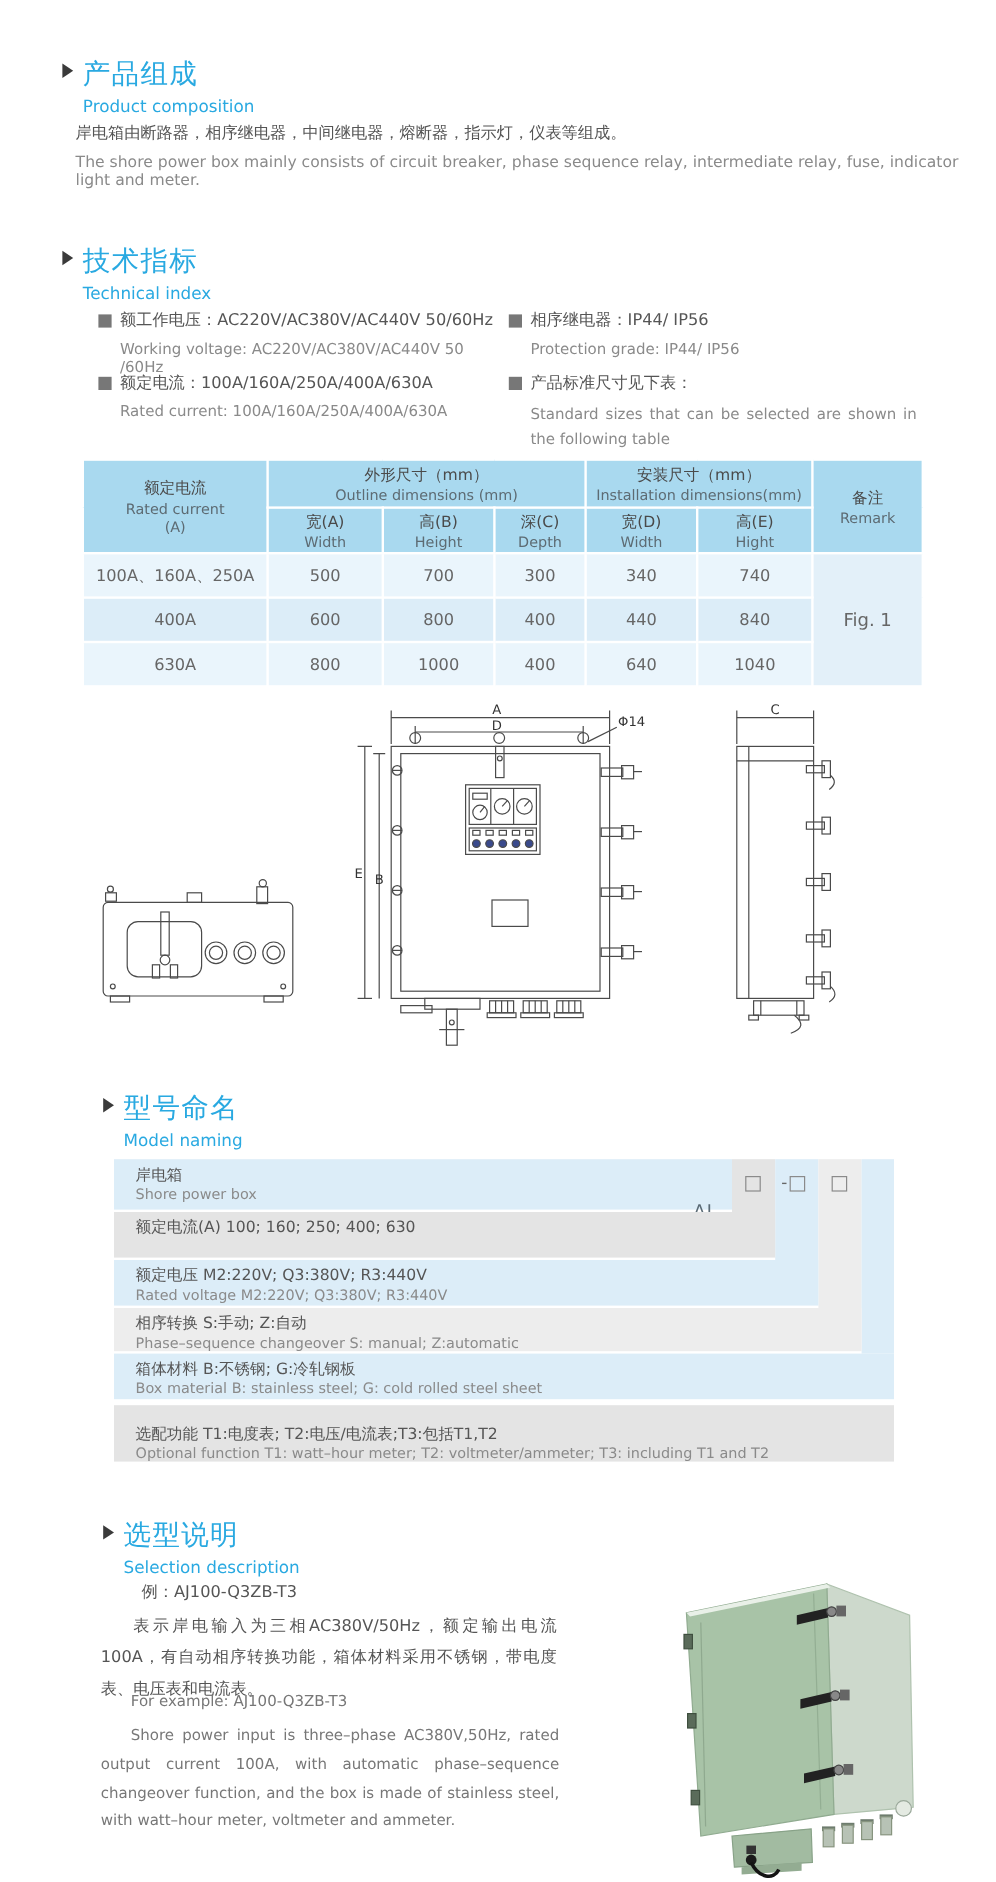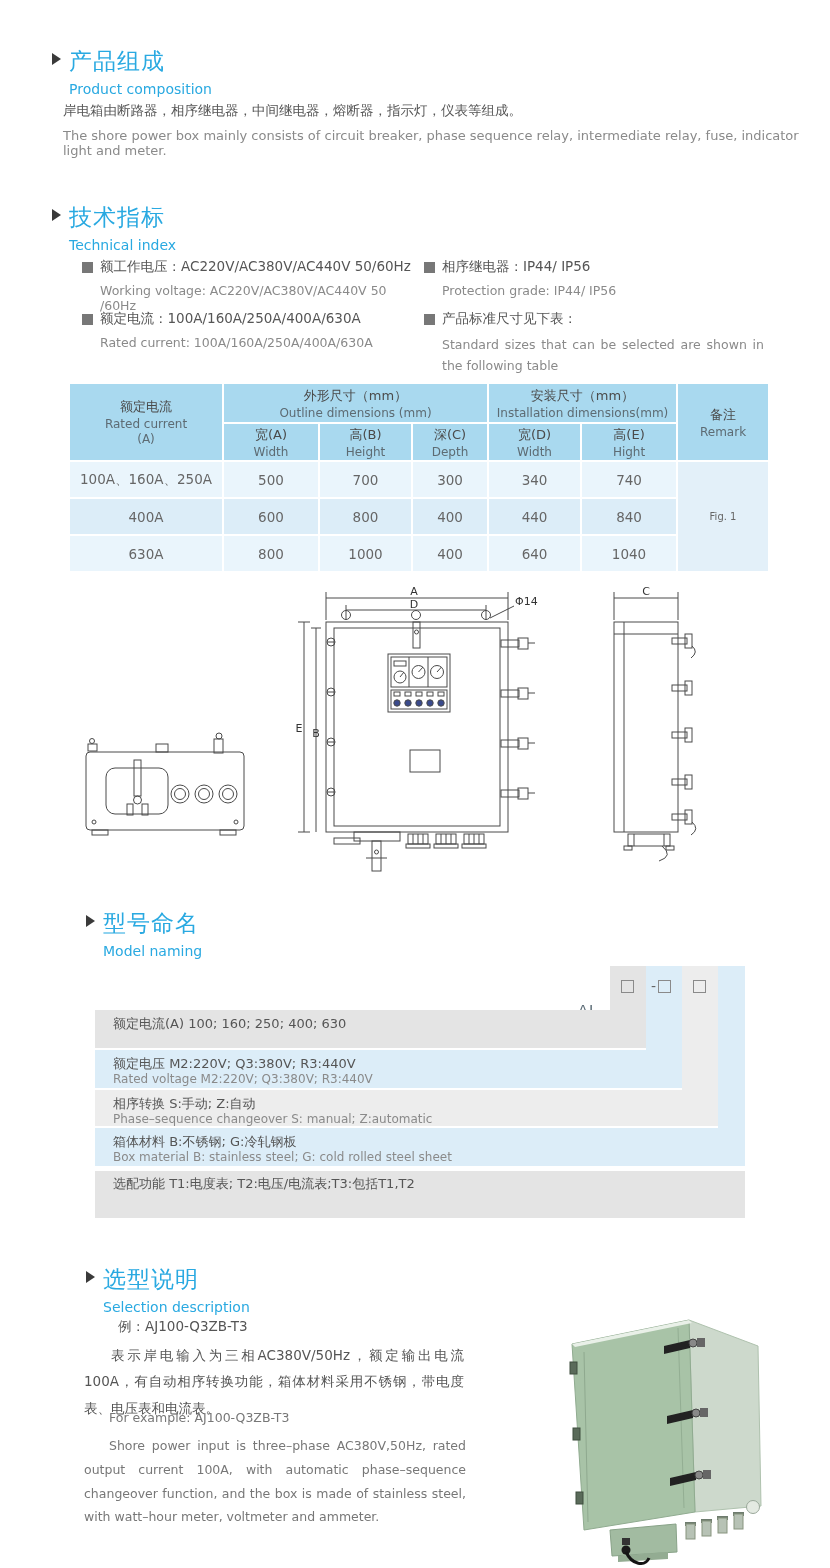--- a/index.html
+++ b/index.html
@@ -37,21 +37,21 @@
   
   .size-table{position:absolute;left:68px;top:382px;width:700px;border-collapse:collapse;table-layout:fixed;}
   .size-table th,.size-table td{border:2px solid #ffffff;text-align:center;vertical-align:middle;font-weight:normal;}
   .size-table thead th{background:var(--th-bg);color:#4a4a4a;font-size:13px;}
   .size-table thead .en{font-size:12px;color:#5d6b73;margin-top:1px;}
   .size-table .hrow1 th{height:40px;}
   .size-table .hrow2 th{height:38px;}
   .size-table tbody td{height:37px;font-size:13.5px;color:#666;}
   .size-table tbody tr:nth-child(odd) td{background:var(--row-blue-lt);}
   .size-table tbody tr:nth-child(even) td{background:var(--row-blue);}
-  .size-table td.remark{background:#e3f0f9 !important;font-size:10px;}
+  .size-table td.remark{background:#e3f0f9 !important;font-size:15px;}
 
   
   .dwg{position:absolute;left:58px;top:582px;}
   .dwg text{font-size:11px;fill:#333;font-family:"DejaVu Sans","Liberation Sans",sans-serif;}
 
   
   .mn-block{position:absolute;left:95px;top:966px;width:650px;height:252px;}
   .mn-band{position:absolute;left:0;}
   .mn-riser{position:absolute;top:0;}
   .mn-text{padding:5px 0 0 18px;}
@@ -371,20 +371,26 @@
     <div class="sec-sub">Model naming</div>
   </div>
 
   <div class="mn-block">
 
     <div class="mn-riser" style="left:515px;width:36px;height:44px;background:var(--row-gray);"></div>
     <div class="mn-riser" style="left:551px;width:36px;height:84px;background:var(--row-blue);"></div>
     <div class="mn-riser" style="left:587px;width:36px;height:124px;background:var(--row-gray-lt);"></div>
     <div class="mn-riser" style="left:623px;width:27px;height:162px;background:var(--row-blue);"></div>
 
+    <div class="mn-band" style="top:0;height:42px;width:515px;background:var(--row-blue);">
+      <div class="mn-text">
+        <div class="mn-cn">岸电箱</div>
+        <div class="mn-en">Shore power box</div>
+      </div>
+    </div>
 
     <span class="code-prefix" style="left:483px;margin-top:25px;">AJ</span>
     <span class="code-box" style="left:526px;"></span>
     <span class="code-dash" style="left:556px;">-</span>
     <span class="code-box" style="left:563px;"></span>
     <span class="code-box" style="left:598px;"></span>
 
     <div class="mn-band" style="top:44px;height:38px;width:551px;background:var(--row-gray);">
       <div class="mn-text">
         <div class="mn-cn">额定电流(A)  100; 160; 250; 400; 630</div>
@@ -406,22 +412,23 @@
     </div>
 
     <div class="mn-band" style="top:162px;height:38px;width:650px;background:var(--row-blue);">
       <div class="mn-text">
         <div class="mn-cn">箱体材料    B:不锈钢;  G:冷轧钢板</div>
         <div class="mn-en">Box material    B: stainless steel; G: cold rolled steel sheet</div>
       </div>
     </div>
 
     <div class="mn-band" style="top:205px;height:47px;width:650px;background:var(--row-gray);">
-      <div class="mn-text" style="padding-top:4px;">
+      <div class="mn-text" style="padding-top:16px;">
         <div class="mn-cn">选配功能      T1:电度表;  T2:电压/电流表;T3:包括T1,T2</div>
+        <div class="mn-en">Optional function   T1: watt–hour meter; T2: voltmeter/ammeter; T3: including T1 and T2</div>
       </div>
     </div>
   </div>
 
   <div class="sec" style="left:86px;top:1264px;">
     <span class="tri"></span>
     <div class="sec-title">选型说明</div>
     <div class="sec-sub">Selection description</div>
   </div>
 

